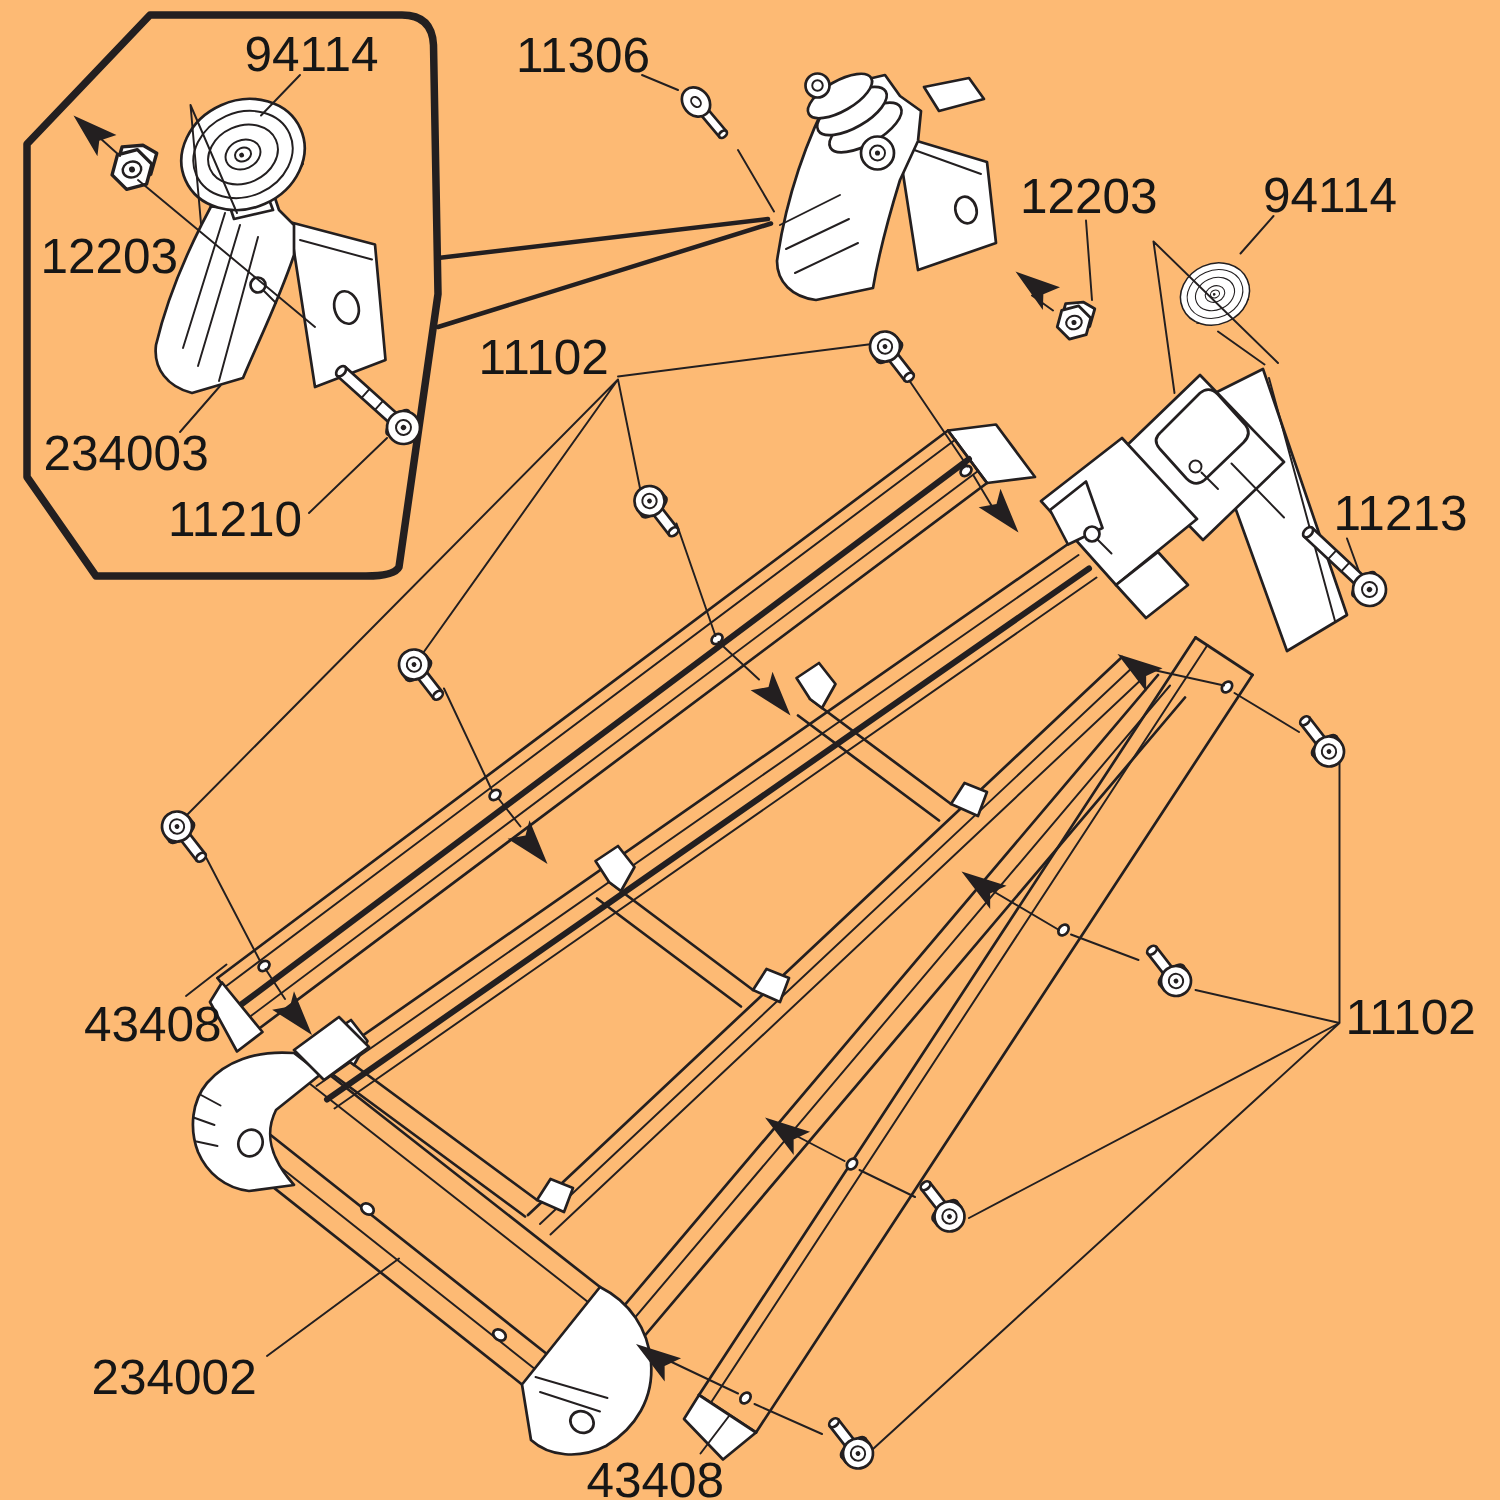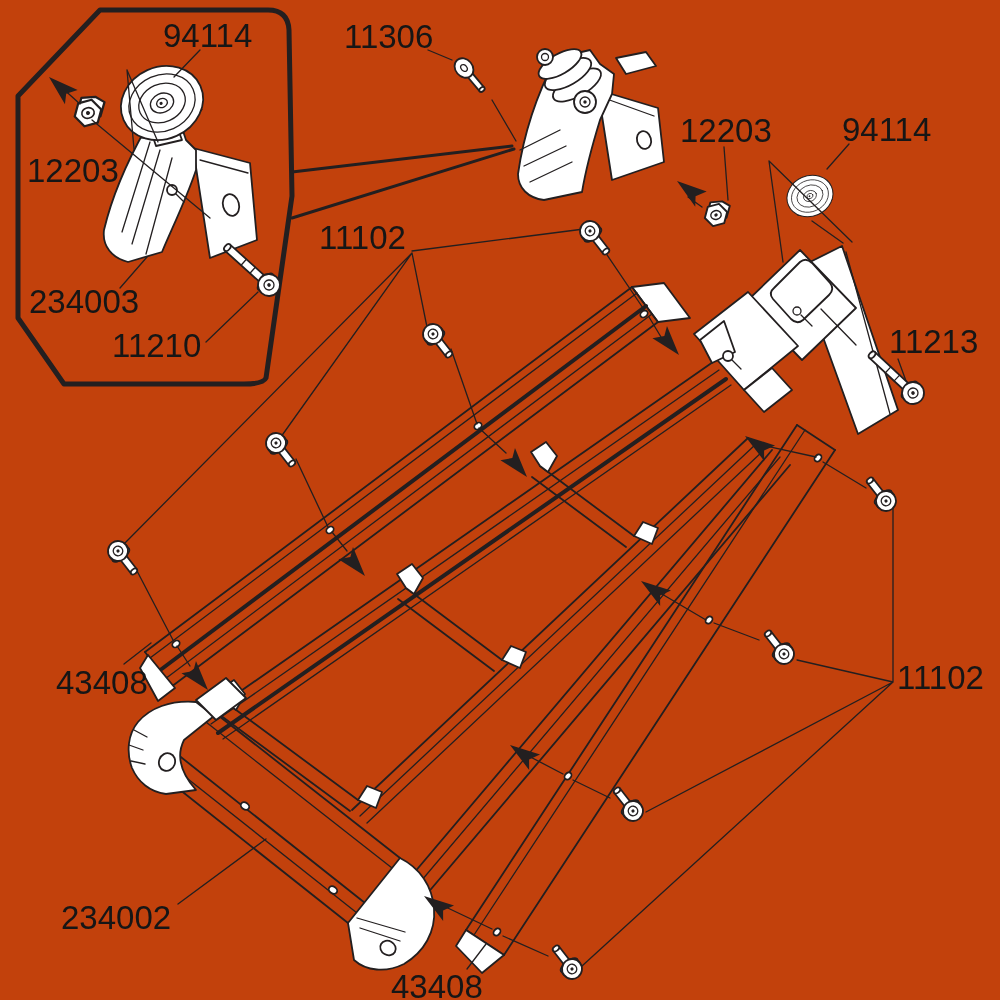--- a/index.html
+++ b/index.html
@@ -1,16 +1,16 @@
 <!DOCTYPE html>
 <html><head>
 <meta charset="utf-8">
 <style>
   html,body{margin:0;padding:0;background:#fff;}
-  .stage{width:1000px;height:1000px;background:#c2410c;position:relative;overflow:hidden;}
+  .stage{width:1000px;height:1000px;background:#fdba74;position:relative;overflow:hidden;}
   svg{display:block;font-family:"Liberation Sans",sans-serif;}
   .ln{stroke:#231f20;stroke-width:1.3;fill:none;stroke-linecap:round;}
   .ol{stroke:#231f20;stroke-width:1.8;fill:none;stroke-linejoin:round;stroke-linecap:round;}
   .olw{stroke:#231f20;stroke-width:1.8;fill:#ffffff;stroke-linejoin:round;stroke-linecap:round;}
   .tk{stroke:#231f20;stroke-width:4;fill:none;stroke-linecap:round;}
   .tk2{stroke:#231f20;stroke-width:3;fill:none;stroke-linecap:round;}
   .box{stroke:#231f20;stroke-width:5;fill:none;stroke-linejoin:round;}
   .blk{fill:#231f20;stroke:none;}
   .lbl{fill:#161616;font-size:33px;letter-spacing:0px;}
 </style>

